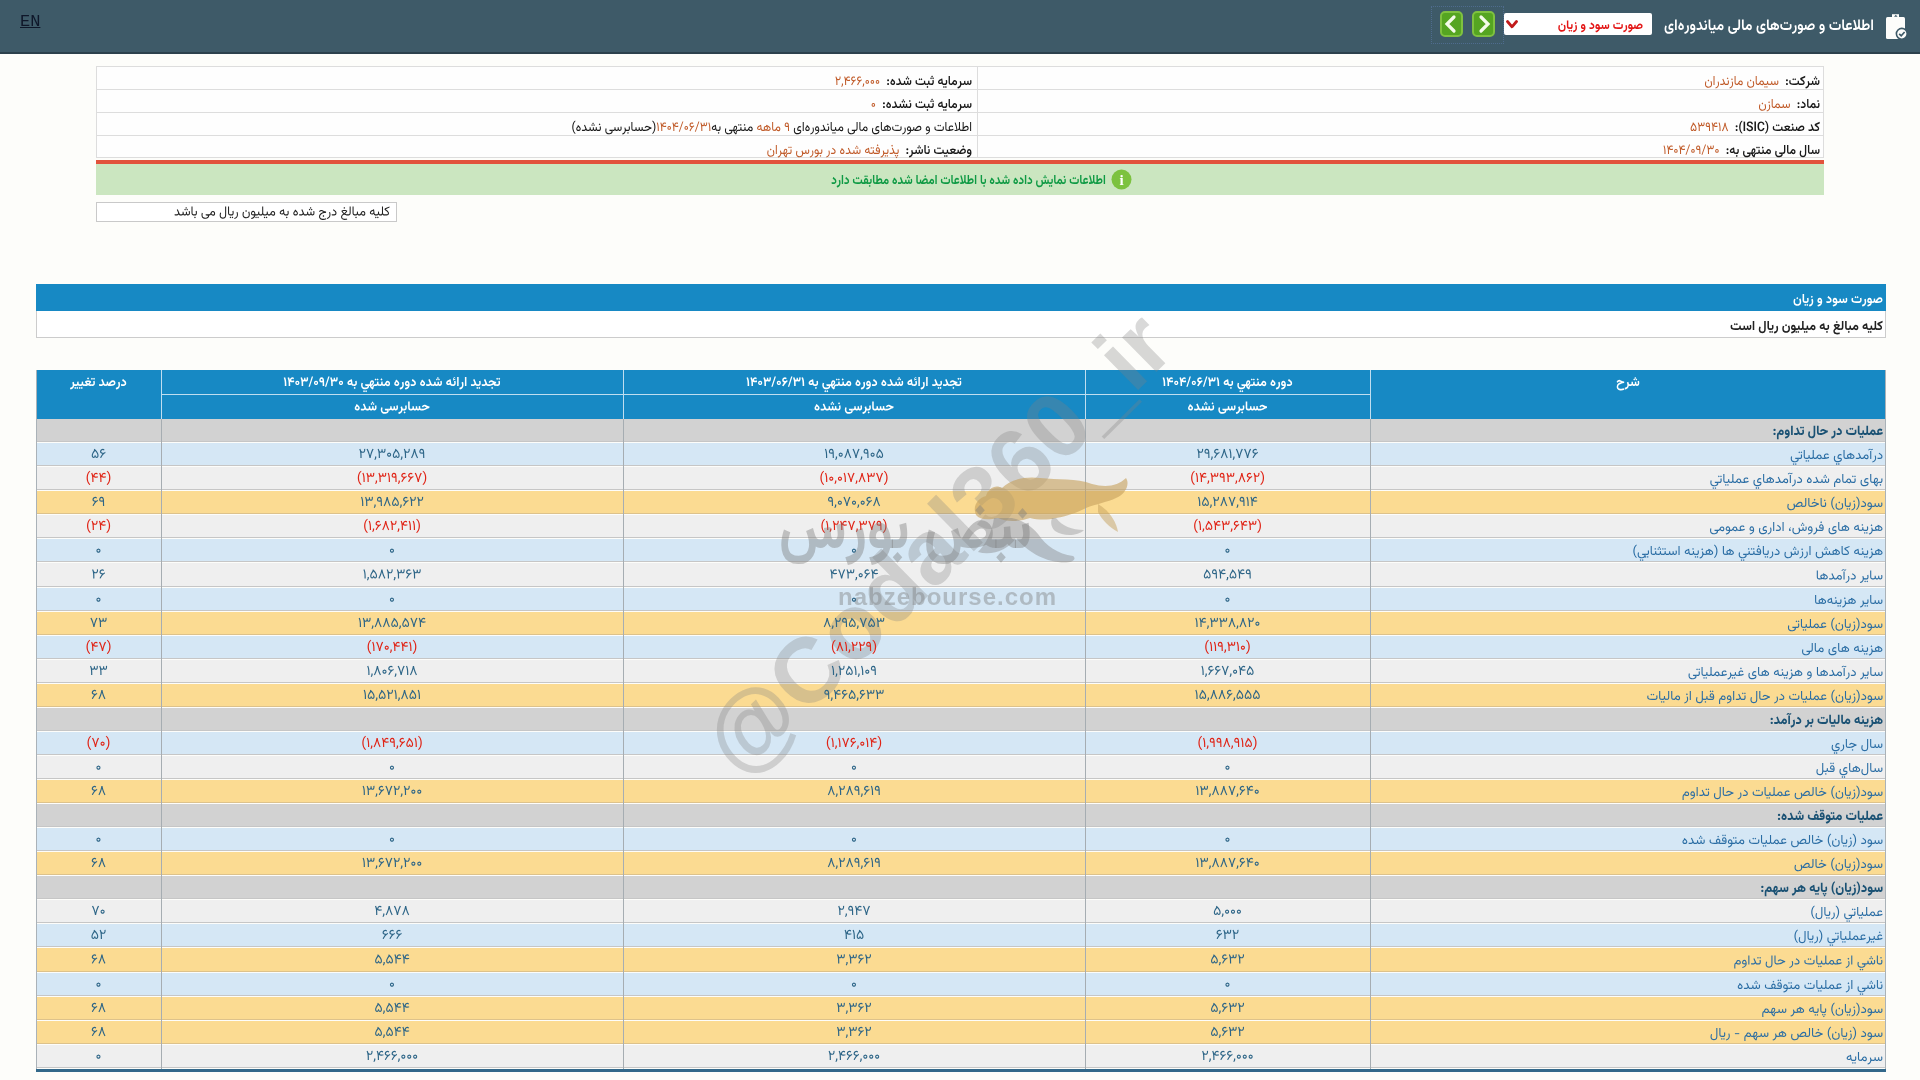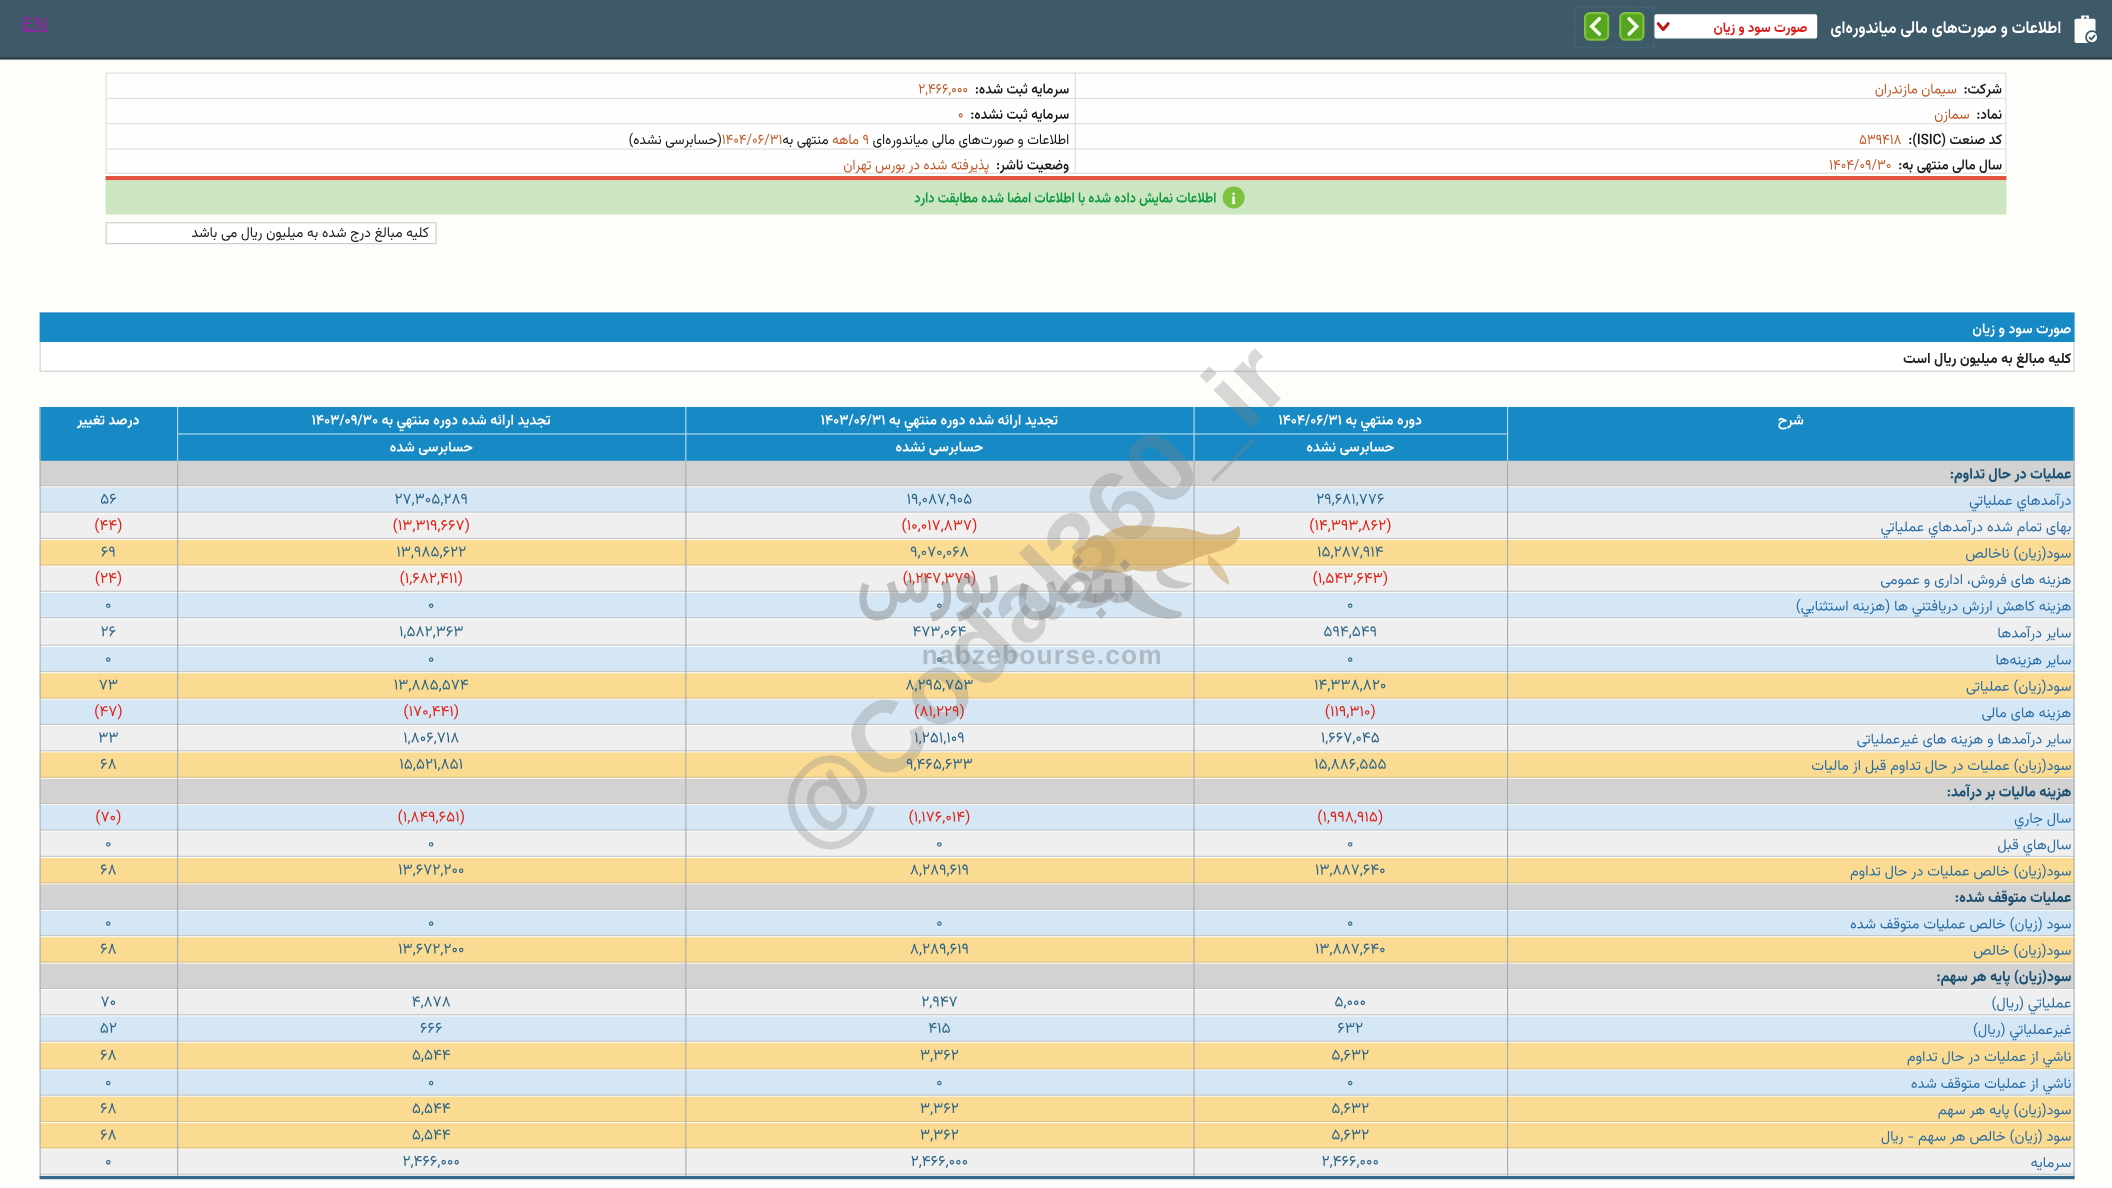--- a/index.html
+++ b/index.html
@@ -1,19 +1,19 @@
 <!DOCTYPE html>
 <html><head><meta charset="utf-8"><style>
 *{margin:0;padding:0;box-sizing:border-box}
 body{width:1920px;height:1080px;position:relative;font-family:"Liberation Sans",sans-serif;background:#fdfdfa;overflow:hidden}
 .abs{position:absolute}
 </style></head><body>
 
 <div class="abs" style="left:0;top:0;width:1920px;height:54px;background:#3e5a68;border-bottom:2px solid #2c414c"></div>
-<div class="abs" style="left:20px;top:12px;color:#a21caf;font-family:Liberation Sans, sans-serif;font-size:17px;text-decoration:underline">EN</div>
+<div class="abs" style="left:20px;top:12px;color:#0f172a;font-family:Liberation Mono, monospace;font-size:17px;text-decoration:underline">EN</div>
 
 <svg class="abs" style="left:1883px;top:12px" width="27" height="30" viewBox="0 0 27 30">
 <rect x="3" y="5" width="19" height="22" rx="1.5" fill="#fdfdfb"></rect>
 <path d="M9 2.2 h7 v5 h-7 Z" fill="#fdfdfb"></path>
 <path d="M11 4.8 L12.8 2.8 L14.6 4.8 Z" fill="#3e5a68"></path>
 <circle cx="18.8" cy="21.8" r="5.4" fill="#fdfdfb" stroke="#3e5a68" stroke-width="1.6"></circle>
 <path d="M16.2 21.8 L18.2 23.8 L21.6 20.0" stroke="#3e5a68" stroke-width="1.7" fill="none"></path>
 </svg>
 
 <div class="abs" style="left:1504px;top:13px;width:148px;height:22px;background:#fff;border-radius:2px"></div>

